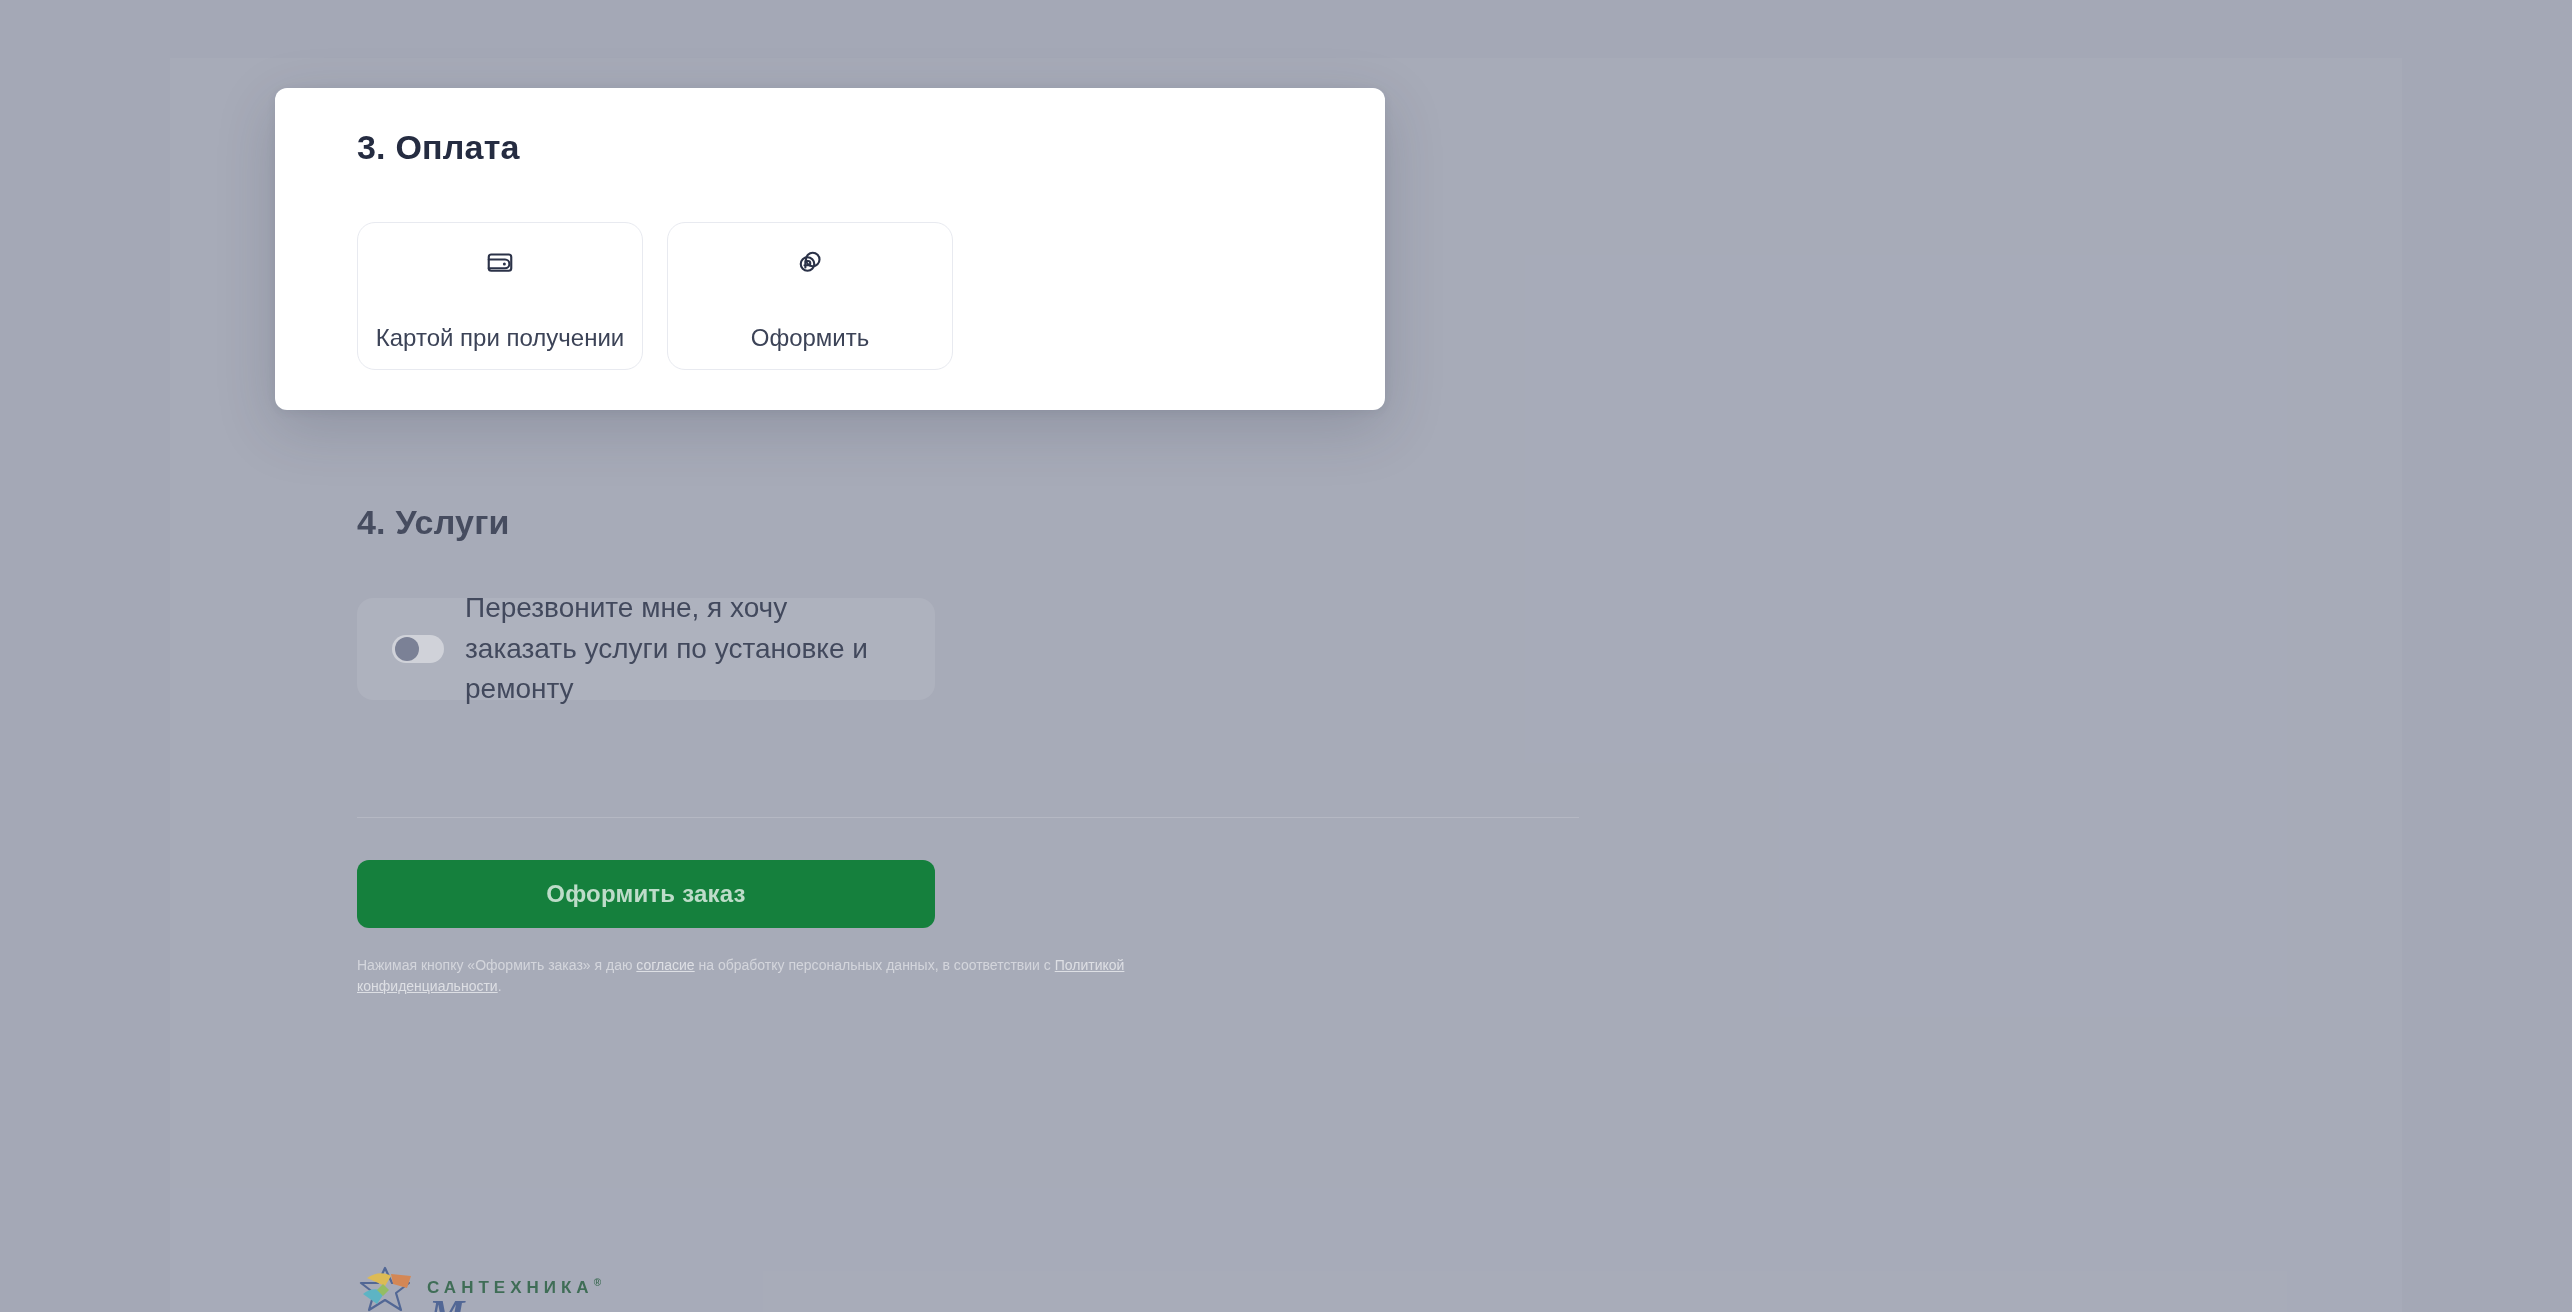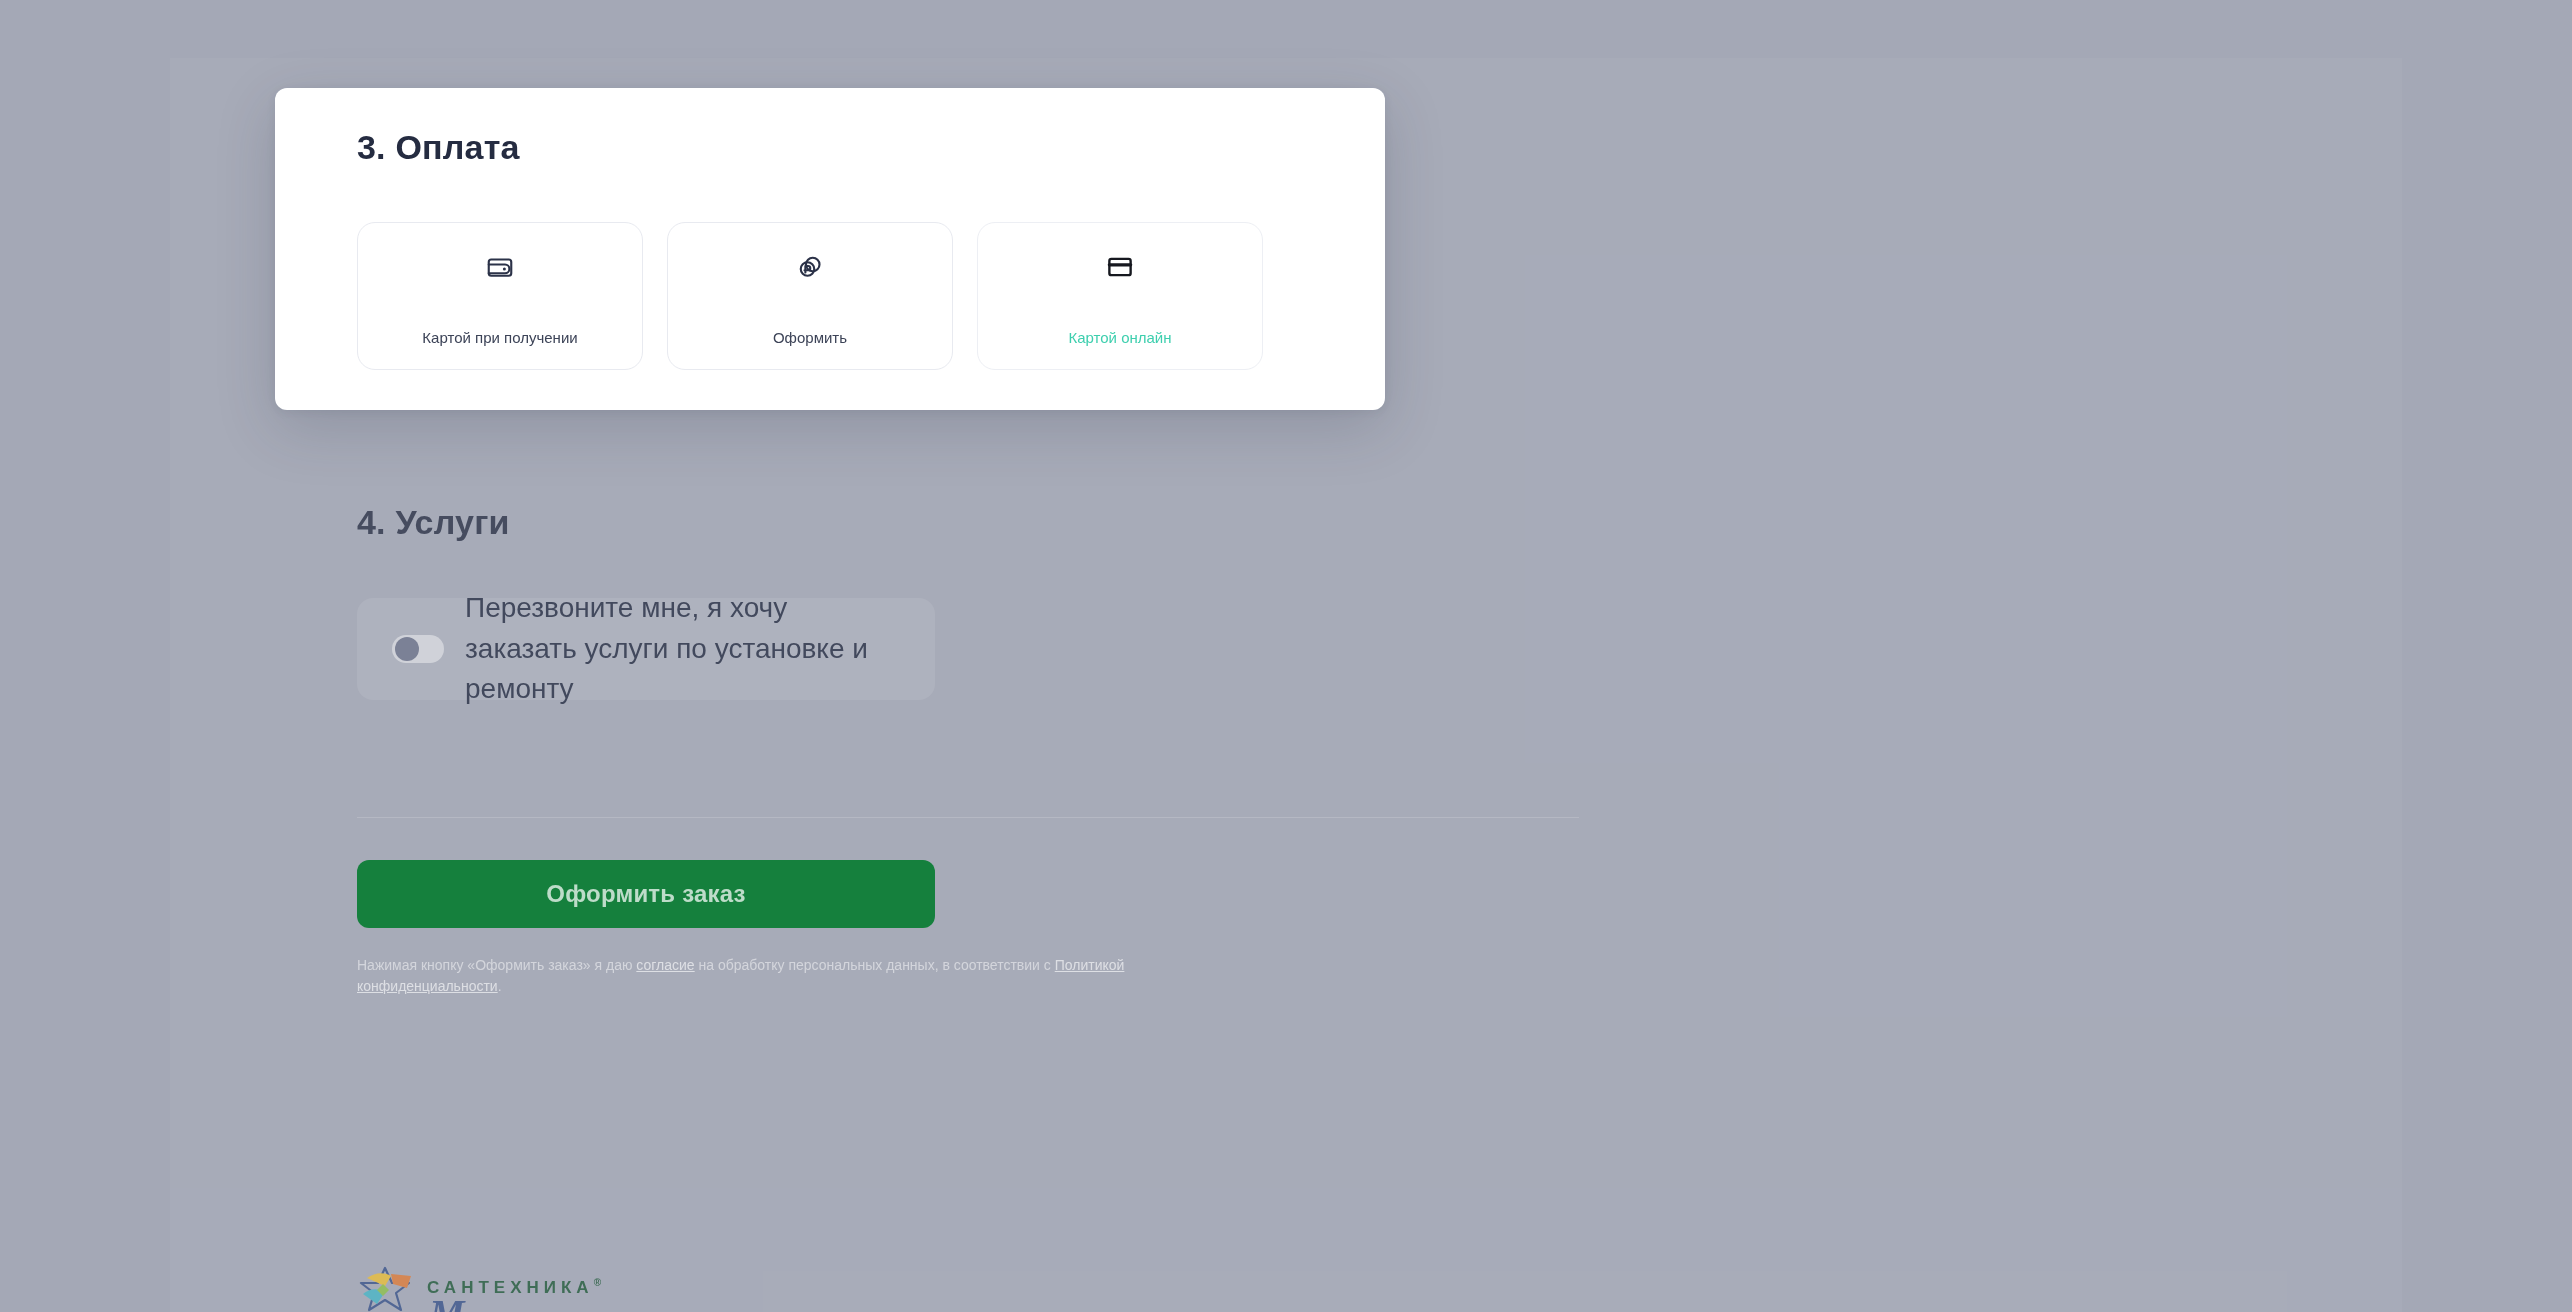--- a/index.html
+++ b/index.html
@@ -39,21 +39,21 @@
     width:286px;height:148px;
     border:1.5px solid #e8eaf0;border-radius:18px;background:#fff;
     display:flex;flex-direction:column;align-items:center;justify-content:center;
     box-sizing:border-box;cursor:pointer;
   }
   .pay-tile .tile-icon{
     height:44px;display:flex;align-items:center;justify-content:center;
     margin-bottom:16px;
   }
   .pay-tile .tile-label{
-    font-size:15px;color:#3c4357;line-height:1.2;text-align:center;margin-top:24px;
+    font-size:24px;color:#3c4357;line-height:1.2;text-align:center;margin-top:24px;
   }
   .pay-tile.is-selected .tile-label{color:#3dcfae;}
   .pay-tile.is-selected{border-color:#edeff4;}
 
   
   .sec4-title{
     position:absolute;left:357px;top:503px;
     font-size:34px;font-weight:700;letter-spacing:.2px;color:#2b3247;
     opacity:.78;white-space:nowrap;
   }
@@ -147,29 +147,20 @@
         <span class="tile-icon">
           <svg width="30" height="30" viewBox="0 0 24 24" fill="none" stroke="#2b3248" stroke-width="1.7" stroke-linecap="round" stroke-linejoin="round">
             <circle cx="14.2" cy="10" r="5.4"></circle>
             <circle cx="10" cy="13.6" r="5.4"></circle>
             <path d="M8.3 16.4v-5.2h2.2a1.7 1.7 0 0 1 0 3.4H8.3M7.6 14.6h3.2"></path>
           </svg>
         </span>
         <span class="tile-label">Оформить</span>
       </div>
 
-      <div class="pay-tile is-selected">
-        <span class="tile-icon">
-          <svg width="30" height="30" viewBox="0 0 24 24" fill="none" stroke="#16181f" stroke-width="1.9" stroke-linecap="round" stroke-linejoin="round">
-            <rect x="3.5" y="5.5" width="17" height="13" rx="1.6"></rect>
-            <path d="M3.5 10.2h17" stroke-width="2.6"></path>
-          </svg>
-        </span>
-        <span class="tile-label">Картой онлайн</span>
-      </div>
 
     </div>
   </div>
 
   <div class="sec4-title">4. Услуги</div>
 
   <div class="service-row">
     <span class="toggle">
       <span class="knob"></span>
     </span>

